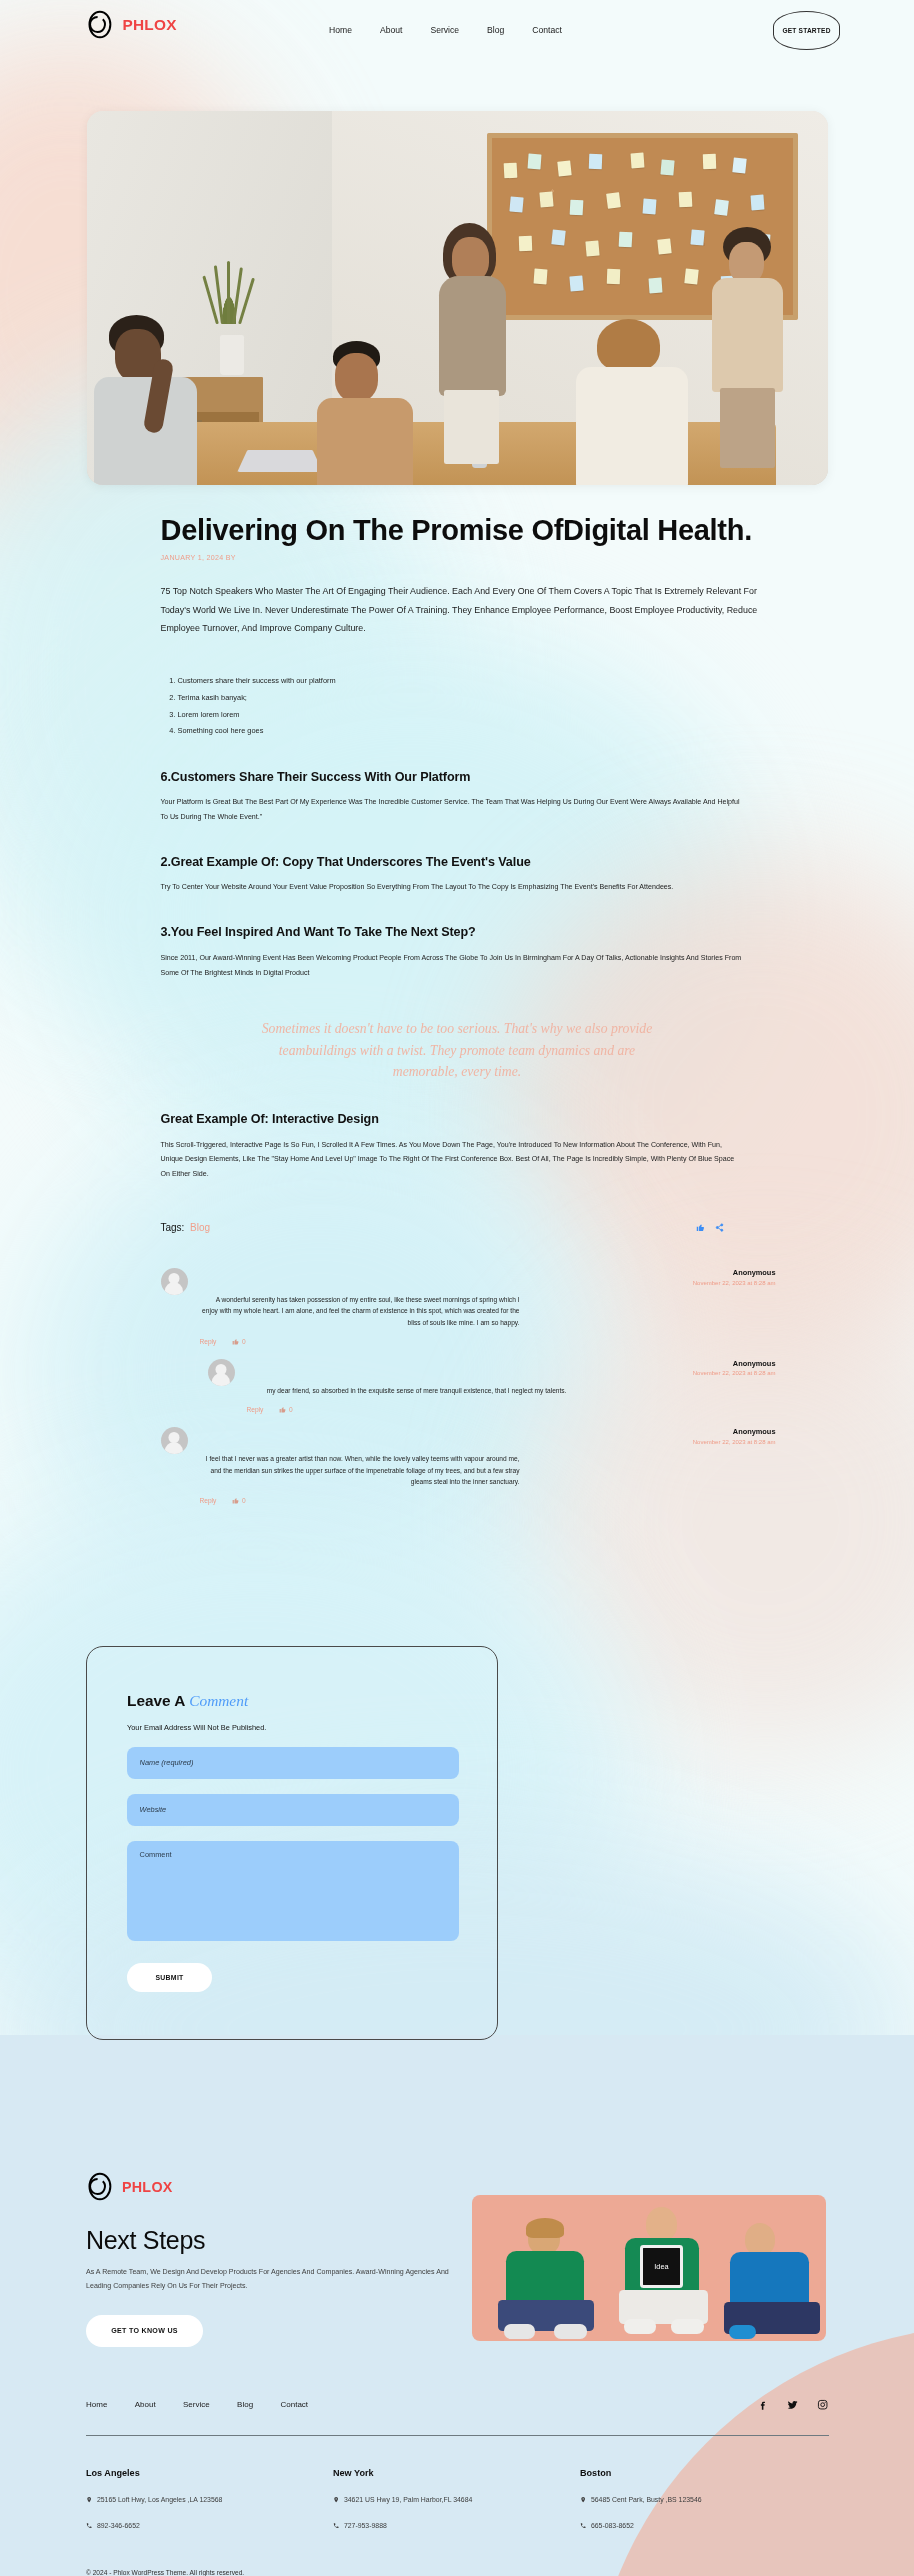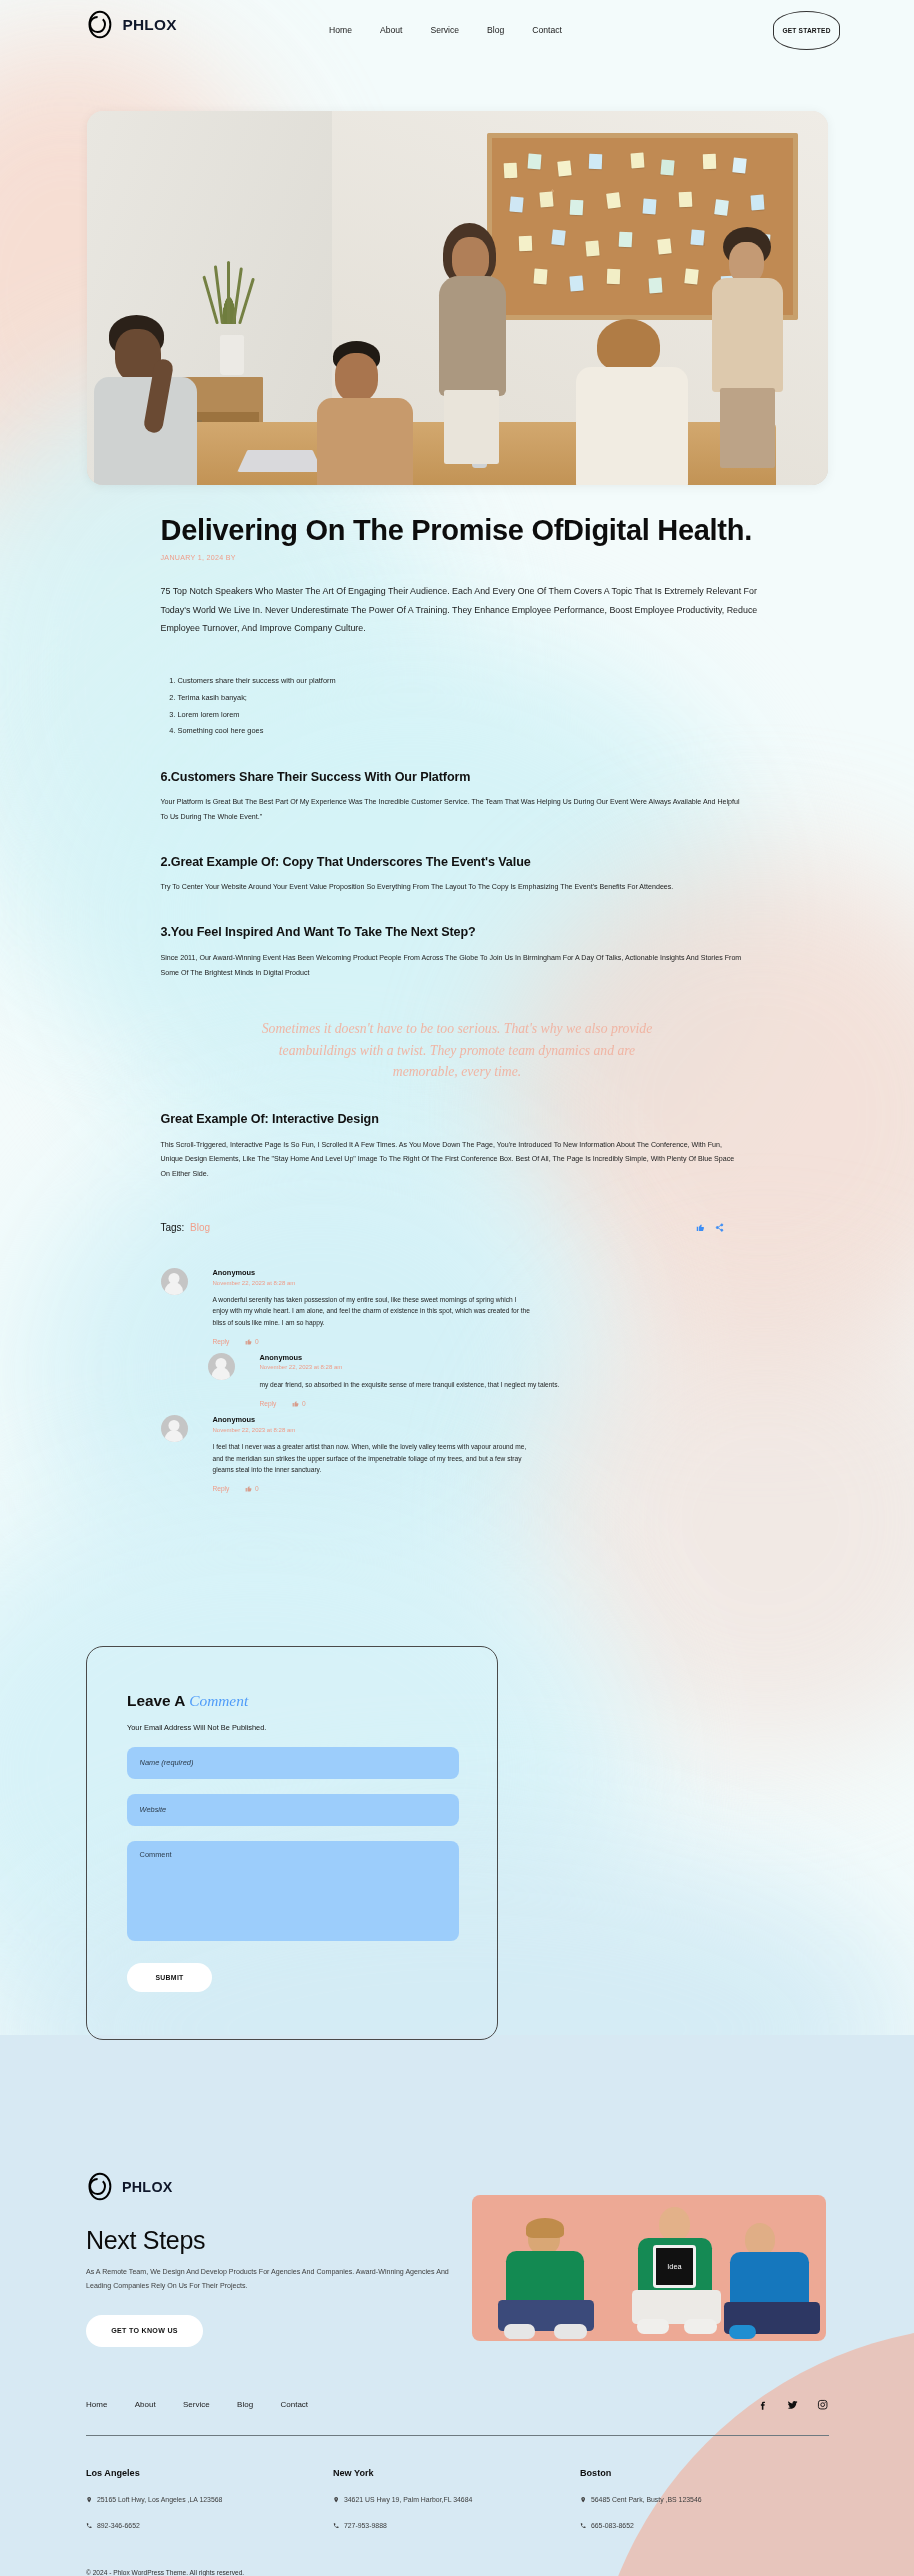--- a/index.html
+++ b/index.html
@@ -54,21 +54,21 @@
     width: 914px; height: 60px;
     display: flex; align-items: center;
     z-index: 20;
   }
   .logo-wrap {
     position: absolute; left: 86px; top: 10.3px;
     display: flex; align-items: center; gap: 7.4px;
   }
   .logo-mark { width: 29px; height: 29px; }
   .logo-text {
-    font-size: 15.4px; font-weight: 700; letter-spacing: 0.3px; color: #0f172a;
+    font-size: 15.4px; font-weight: 700; letter-spacing: 0.3px; color: #ef4444;
     font-family: "Liberation Sans", sans-serif;
   }
   .nav {
     position: absolute; left: 329px; top: 24.6px;
     display: flex; gap: 28px;
   }
   .nav a {
     font-size: 8.6px; color: #1a1a1a; text-decoration: none;
     font-family: "Liberation Sans", sans-serif;
   }
@@ -168,21 +168,21 @@
     padding-right: 51px;
   }
   .tags-left { font-size: 10px; color: #111; }
   .tags-left .tag-link { color: #f0a08c; text-decoration: none; margin-left: 2.9px; }
   .share-icons { display: flex; gap: 10.3px; align-items: center; color: #3c8df5; }
 
   
   .responses { margin-top: 35px; padding-left: 22px; }
   .responses-title { font-size: 14.3px; font-weight: 700; color: #111; }
 
-  .comment { display: flex; gap: 25px; margin-top: 8px; }
+  .comment { display: flex; gap: 12px; margin-top: 14px; text-align: right; }
   .comment.depth-1 { margin-left: 47px; }
   .avatar {
     flex: 0 0 auto; width: 27px; height: 27px; border-radius: 50%;
     background: #c5c5c5; position: relative; overflow: hidden;
   }
   .avatar::before {
     content:''; position:absolute; left:50%; top:18%; width: 11px; height:11px;
     transform: translateX(-50%); border-radius:50%; background:#f2f2f2;
   }
   .avatar::after {
@@ -537,21 +537,21 @@
   <div class="next-photo">
     <div class="np-person" style="left:23px;bottom:0;width:103px;height:120px;">
       <div class="np-head" style="left:33px;top:0;width:32px;height:34px;background:#d9a775;"></div>
       <div class="np-head" style="left:31px;top:-3.4px;width:38px;height:20.6px;background:#c08c4b;border-radius:50% 50% 20% 20%;"></div>
       <div class="np-body" style="left:11.4px;top:30px;width:78px;height:55px;background:#138a52;"></div>
       <div class="np-legs" style="left:3.4px;top:79px;width:96px;height:31px;background:#3b4a7a;"></div>
       <div class="np-legs" style="left:9.1px;top:103px;width:31px;height:15px;background:#e6e6e6;border-radius:6.9px;"></div>
       <div class="np-legs" style="left:59px;top:103px;width:33px;height:15px;background:#e6e6e6;border-radius:6.9px;"></div>
     </div>
 
-    <div class="np-person" style="left:155px;bottom:0;width:97px;height:134px;">
+    <div class="np-person" style="left:142px;bottom:0;width:97px;height:134px;">
       <div class="np-head" style="left:32px;top:0;width:31px;height:34px;background:#e3b189;"></div>
       <div class="np-head" style="left:26px;top:-2.3px;width:43px;height:59px;background:#4d3322;border-radius:48% 48% 35% 35%;z-index:-1;"></div>
       <div class="np-body" style="left:11.4px;top:31px;width:74px;height:57px;background:#158a54;"></div>
       <div class="np-tablet" style="left:26px;top:38px;width:43px;height:43px;">
         <span>Idea</span>
       </div>
       <div class="np-legs" style="left:4.6px;top:83px;width:89px;height:34px;background:#eceae6;"></div>
       <div class="np-legs" style="left:10.3px;top:112px;width:32px;height:15px;background:#f0efec;border-radius:6.9px;"></div>
       <div class="np-legs" style="left:57px;top:112px;width:33px;height:15px;background:#f0efec;border-radius:6.9px;"></div>
     </div>

